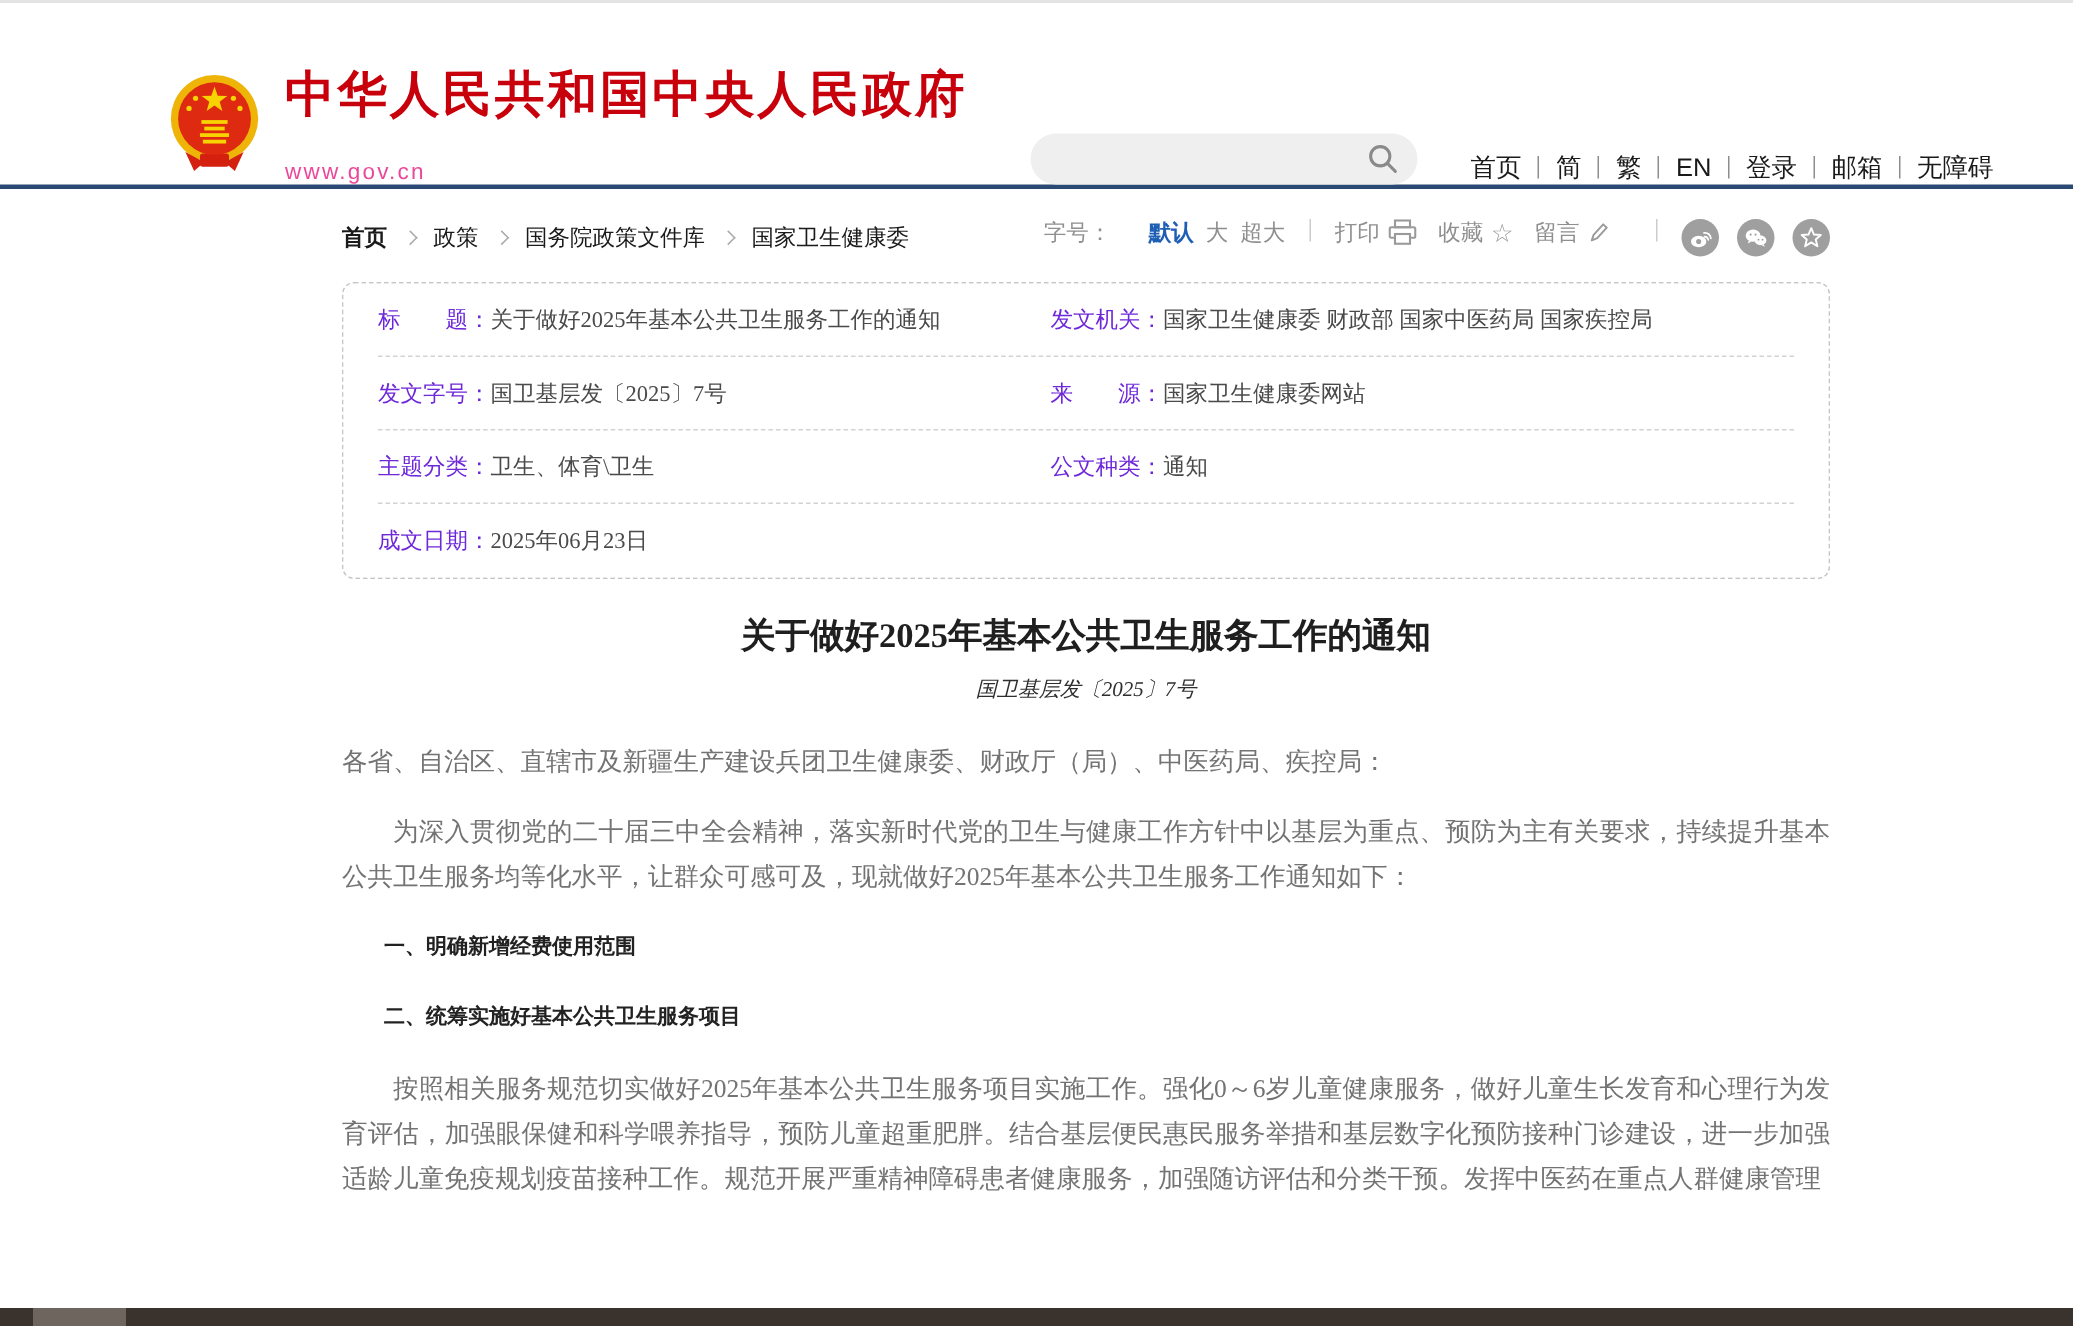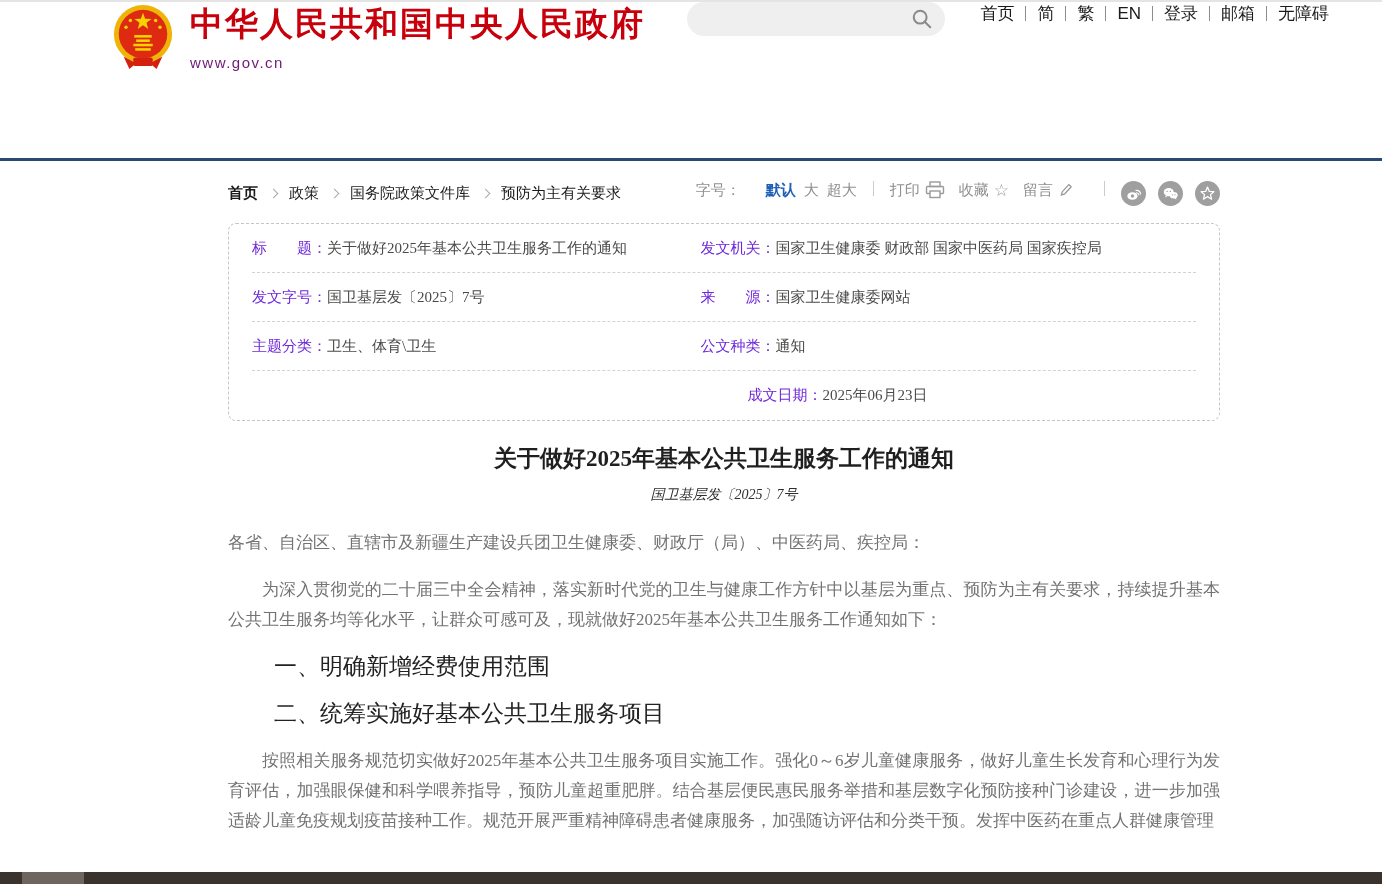--- a/index.html
+++ b/index.html
@@ -5,30 +5,30 @@
   * { margin:0; padding:0; box-sizing:border-box; }
   html,body { background:#ffffff; }
   .page {
     position:relative; width:1382px; height:884px; overflow:hidden;
     background:#fff; font-family:"Liberation Sans","DejaVu Sans",sans-serif;
   }
   .top-line { height:2px; background:#e4e4e4; }
 
   
   .site-header {
-    height:156px; display:flex; align-items:flex-start;
+    height:121px; display:flex; align-items:flex-end;
     padding:0 42px 0 110px;
   }
   .logo-group { display:flex; align-items:center; }
   .emblem { width:66px; height:68px; margin-right:14px; flex:0 0 auto; }
   .site-title {
     font-size:33px; font-weight:bold; color:#c7000b; letter-spacing:2px;
     font-family:"Liberation Serif","DejaVu Serif",serif;
   }
-  .site-url { font-size:15px; color:#701a75; letter-spacing:1.5px; margin-top:7px; }
+  .site-url { font-size:15px; color:#ec4899; letter-spacing:1.5px; margin-top:20px; }
   .search-box {
     margin-left:auto; width:258px; height:34px; background:#efefef;
     border-radius:17px; display:flex; align-items:center; padding:0 12px;
   }
   .search-input {
     flex:1; border:none; outline:none; background:transparent;
     font-size:14px; color:#333; min-width:0;
   }
   .main-nav { display:flex; align-items:center; margin-left:24px; }
   .nav-item { font-size:17px; color:#1a1a1a; text-decoration:none; padding:0 11px; white-space:nowrap; }
@@ -59,33 +59,33 @@
     width:25px; height:25px; border-radius:50%; background:#9f9f9f;
     display:flex; align-items:center; justify-content:center; margin-left:12px; cursor:pointer;
   }
 
   
   .meta-box {
     margin-top:17px; border:1px dashed #c5c5c5; border-radius:8px;
     padding:0 23px; font-family:"Liberation Serif","DejaVu Serif",serif; font-size:15px;
   }
   .meta-row { display:flex; align-items:center; min-height:49px; border-bottom:1px dashed #d2d2d2; }
-  .meta-row:last-child { border-bottom:none;justify-content:flex-end; }
+  .meta-row:last-child { border-bottom:none; }
   .meta-cell { display:flex; align-items:baseline; }
   .meta-cell.left { flex:0 0 47.5%; padding-right:10px; }
   .m-label { color:#6d28d9; white-space:pre; flex:0 0 auto; }
   .m-value { color:#4a4a4a; }
 
   
   .article { margin-top:22px; font-family:"Liberation Serif","DejaVu Serif",serif; color:#333; }
   .art-title { text-align:center; font-size:23px; font-weight:bold; color:#1f1f1f; margin:6px 0 12px; }
   .doc-num { text-align:center; font-size:14px; font-style:italic; color:#2e2e2e; margin-bottom:24px; }
   .article p { font-size:17px; line-height:30px; text-align:justify; text-indent:2em; margin-bottom:17px; color:#737373; }
   .article p.salutation { text-indent:0; }
-  .sec-head { font-size:23px; font-weight:normal; text-indent:2em; line-height:30px; margin:12px 0 17px; color:#222; }
+  .sec-head { font-size:14px; font-weight:bold; text-indent:2em; line-height:30px; margin:12px 0 17px; color:#222; }
 
   
   .bottom-bar { position:absolute; left:0; bottom:0; width:100%; height:12px; background:#3a322c; }
   .bottom-thumb { position:absolute; left:22px; top:0; width:62px; height:12px; background:#6f655f; }
 </style>
 </head>
 <body>
 
 <div class="page">
   <div class="top-line"></div>
@@ -143,21 +143,21 @@
   <div class="content">
 
     <div class="crumb-row">
       <div class="breadcrumb">
         <a class="crumb home" href="#">首页</a>
         <span class="chevron"></span>
         <a class="crumb" href="#">政策</a>
         <span class="chevron"></span>
         <a class="crumb" href="#">国务院政策文件库</a>
         <span class="chevron"></span>
-        <a class="crumb" href="#">预防为主有关要求</a>
+        <a class="crumb" href="#">国家卫生健康委</a>
       </div>
 
       <div class="toolbar">
         <span class="tb-label">字号：</span>
         <span class="fs-opt fs-default">默认</span>
         <span class="fs-opt">大</span>
         <span class="fs-opt">超大</span>
         <span class="tb-sep"></span>
 
         <span class="tb-btn">

